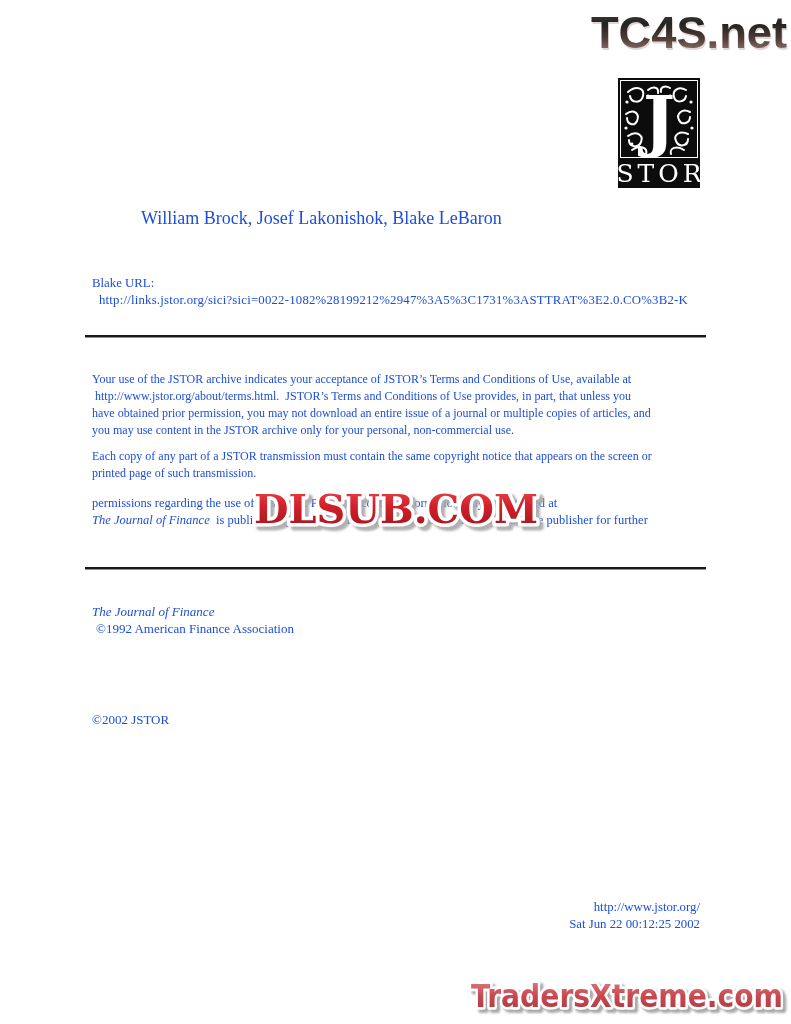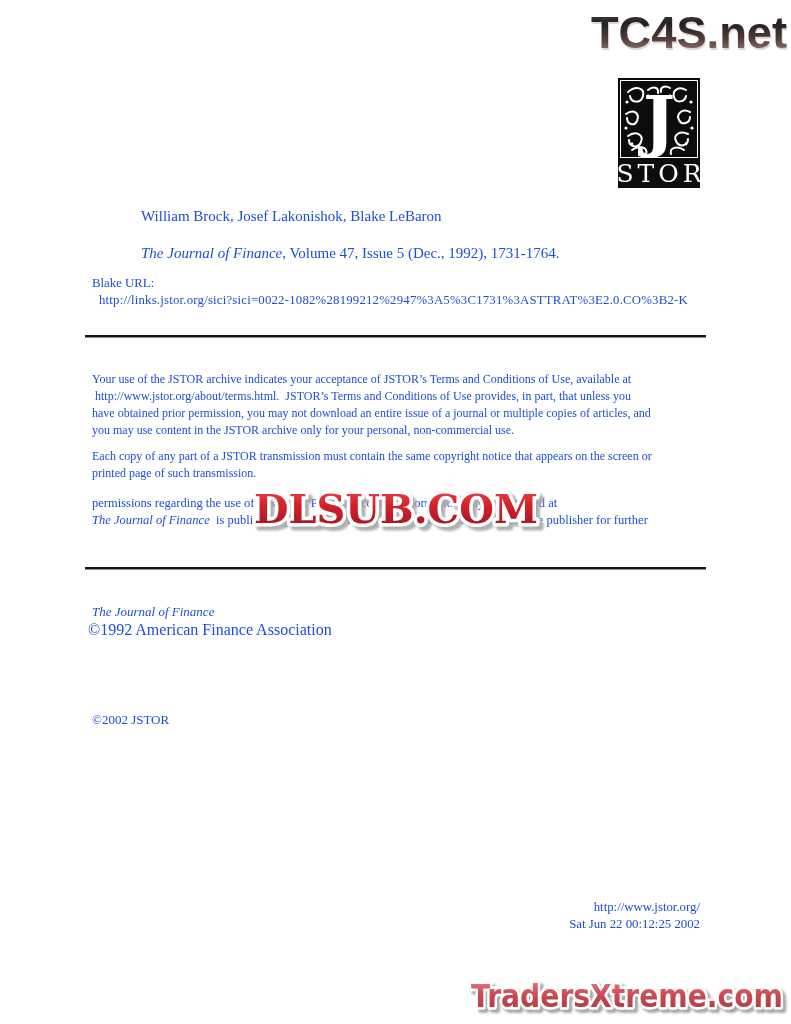--- a/index.html
+++ b/index.html
@@ -7,39 +7,39 @@
   body { font-family:"Liberation Serif", serif; }
   .page {
     position:relative; width:791px; height:1024px; margin:0 auto;
     background:#ffffff; overflow:hidden; color:#1d4ed8;text-decoration:underline;
   }
   .abs { position:absolute; }
   .doc-title {
     left:92px; top:151px; font-size:15.5px; line-height:20px;
     font-weight:bold; white-space:pre; letter-spacing:0.1px;
   }
-  .authors { left:141px; top:208px; font-size:15px; }
+  .authors { left:141px; top:208px; font-size:18px; }
   .citation { left:141px; top:245px; font-size:15px; white-space:pre; }
   .citation .jtitle { font-style:italic; }
   .stable-label { left:92px; top:276px; font-size:12.8px; }
   .stable-url   { left:92px; top:293px; font-size:12.8px; letter-spacing:0.2px;margin-left:7px; }
   .rule {
     left:85px; width:621px; height:2px; background:#ffffff;
     border-top:2px solid #181818; border-bottom:1px solid #8f8f8f;
   }
   .rule-top { top:335px; }
   .rule-bottom { top:567px; }
   .body-par { font-size:12px; line-height:17px; white-space:pre; }
   .par-terms { left:92px; top:371px; }
   .par-copy  { left:92px; top:448px; }
   .par-publisher { left:92px; top:495px; font-size:12.5px; }
   .par-publisher .pline { line-height:17.3px; white-space:pre; }
   .par-publisher .jtitle { font-style:italic; }
   .foot-journal { left:92px; top:604px; font-size:13px; font-style:italic; }
-  .foot-1992    { left:88px; top:621px; font-size:16px; }
+  .foot-1992    { left:96px; top:621px; font-size:13px; }
   .foot-trademark { left:92px; top:665px; font-size:12.5px; line-height:17px; white-space:pre; }
   .foot-2002    { left:92px; top:712px; font-size:13px; }
   .print-block { right:91px; top:899px; font-size:12.8px; line-height:17px; text-align:right; }
   .wm-top { left:588px; top:2px; }
   .wm-mid { left:246px; top:483px; }
   .wm-bottom { left:462px; top:974px; }
   .jstor-logo { left:618px; top:78px; }
 </style>
 </head>
 <body>
@@ -82,21 +82,20 @@
       <circle cx="14" cy="66" r="1.4"></circle>
         <circle cx="68" cy="66" r="1.4"></circle>
       <circle cx="30" cy="18" r="1.4"></circle>
         <circle cx="52" cy="18" r="1.4"></circle>
     </g>
     <text x="41" y="66" text-anchor="middle" font-family="DejaVu Serif, serif" font-weight="bold" font-size="68" fill="#ffffff">J</text>
     <text x="43" y="104" text-anchor="middle" font-family="DejaVu Serif, serif" font-size="25" letter-spacing="4" fill="#ffffff">STOR</text>
   </svg>
 
   <div class="abs authors">William Brock, Josef Lakonishok, Blake LeBaron</div>
-  <div class="abs citation"><span class="jtitle">The Journal of Finance</span><span>, Volume 47, Issue 5 (Dec., 1992), 1731-1764.</span></div>
 
   <div class="abs stable-label">Blake URL:</div>
   <div class="abs stable-url">http://links.jstor.org/sici?sici=0022-1082%28199212%2947%3A5%3C1731%3ASTTRAT%3E2.0.CO%3B2-K</div>
 
   <div class="abs rule rule-top"></div>
 
   <p class="abs body-par par-terms">Your use of the JSTOR archive indicates your acceptance of JSTOR’s Terms and Conditions of Use, available at
  http://www.jstor.org/about/terms.html.  JSTOR’s Terms and Conditions of Use provides, in part, that unless you
 have obtained prior permission, you may not download an entire issue of a journal or multiple copies of articles, and
 you may use content in the JSTOR archive only for your personal, non-commercial use.</p>

